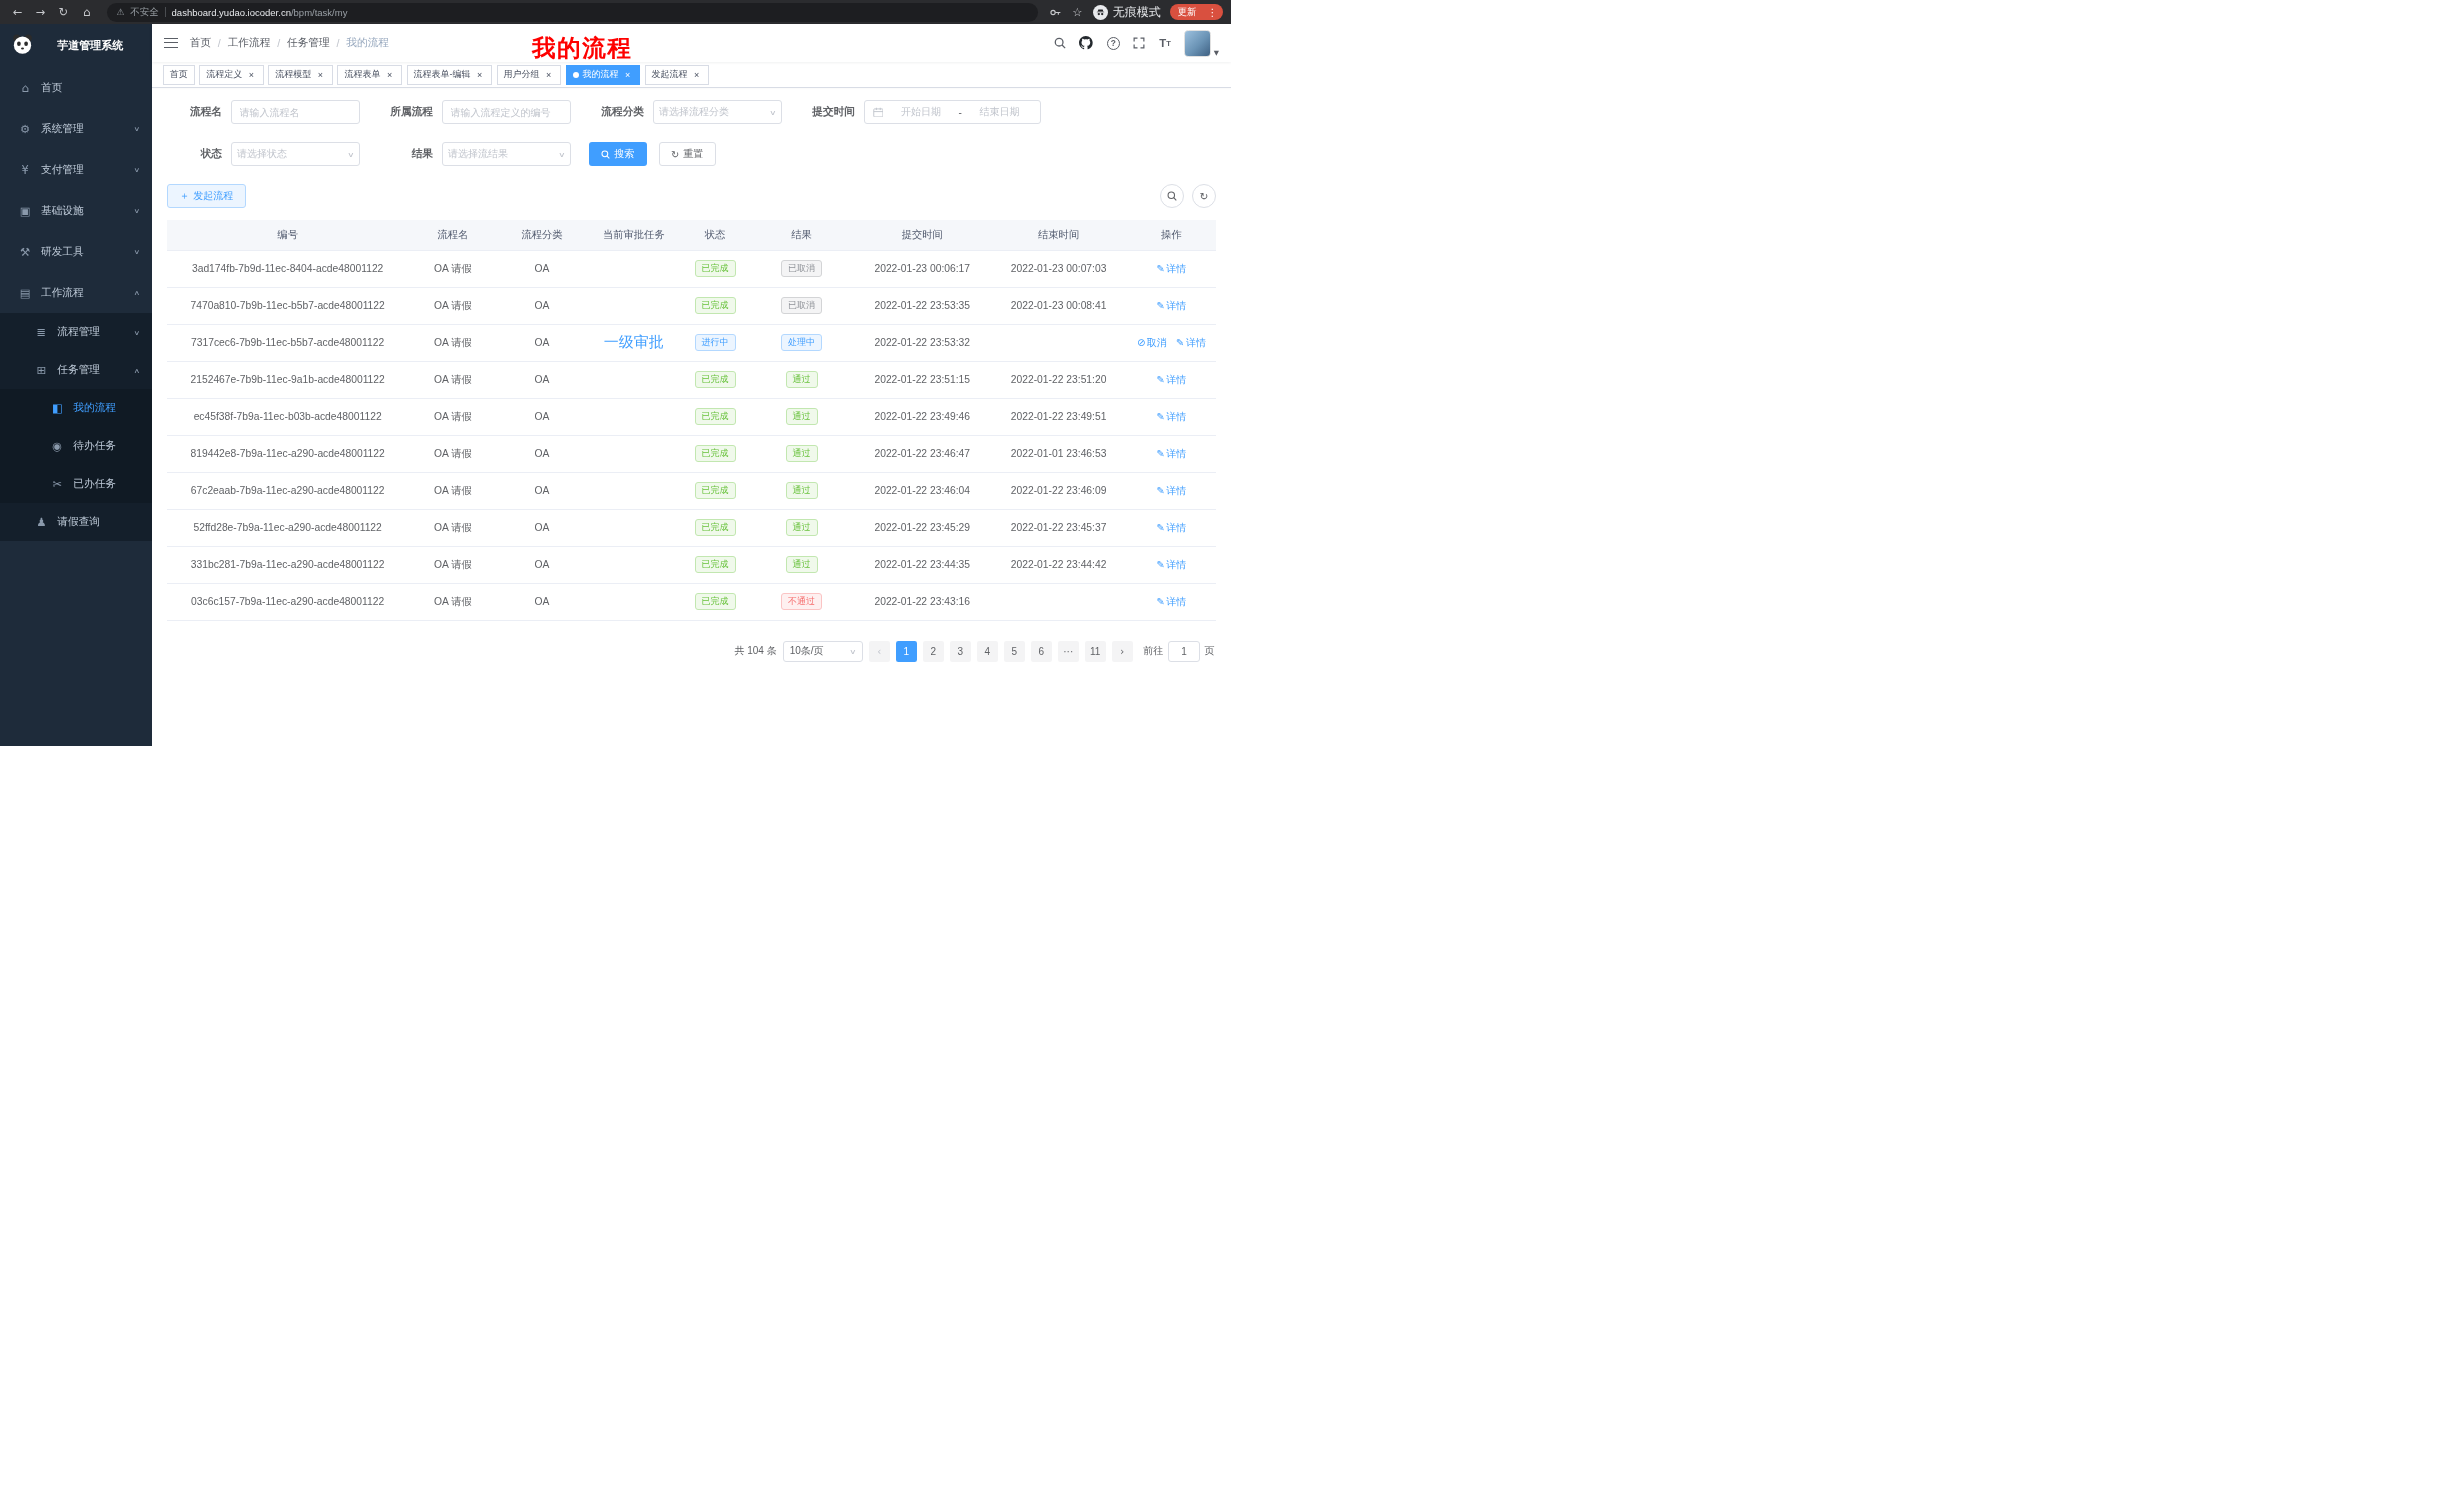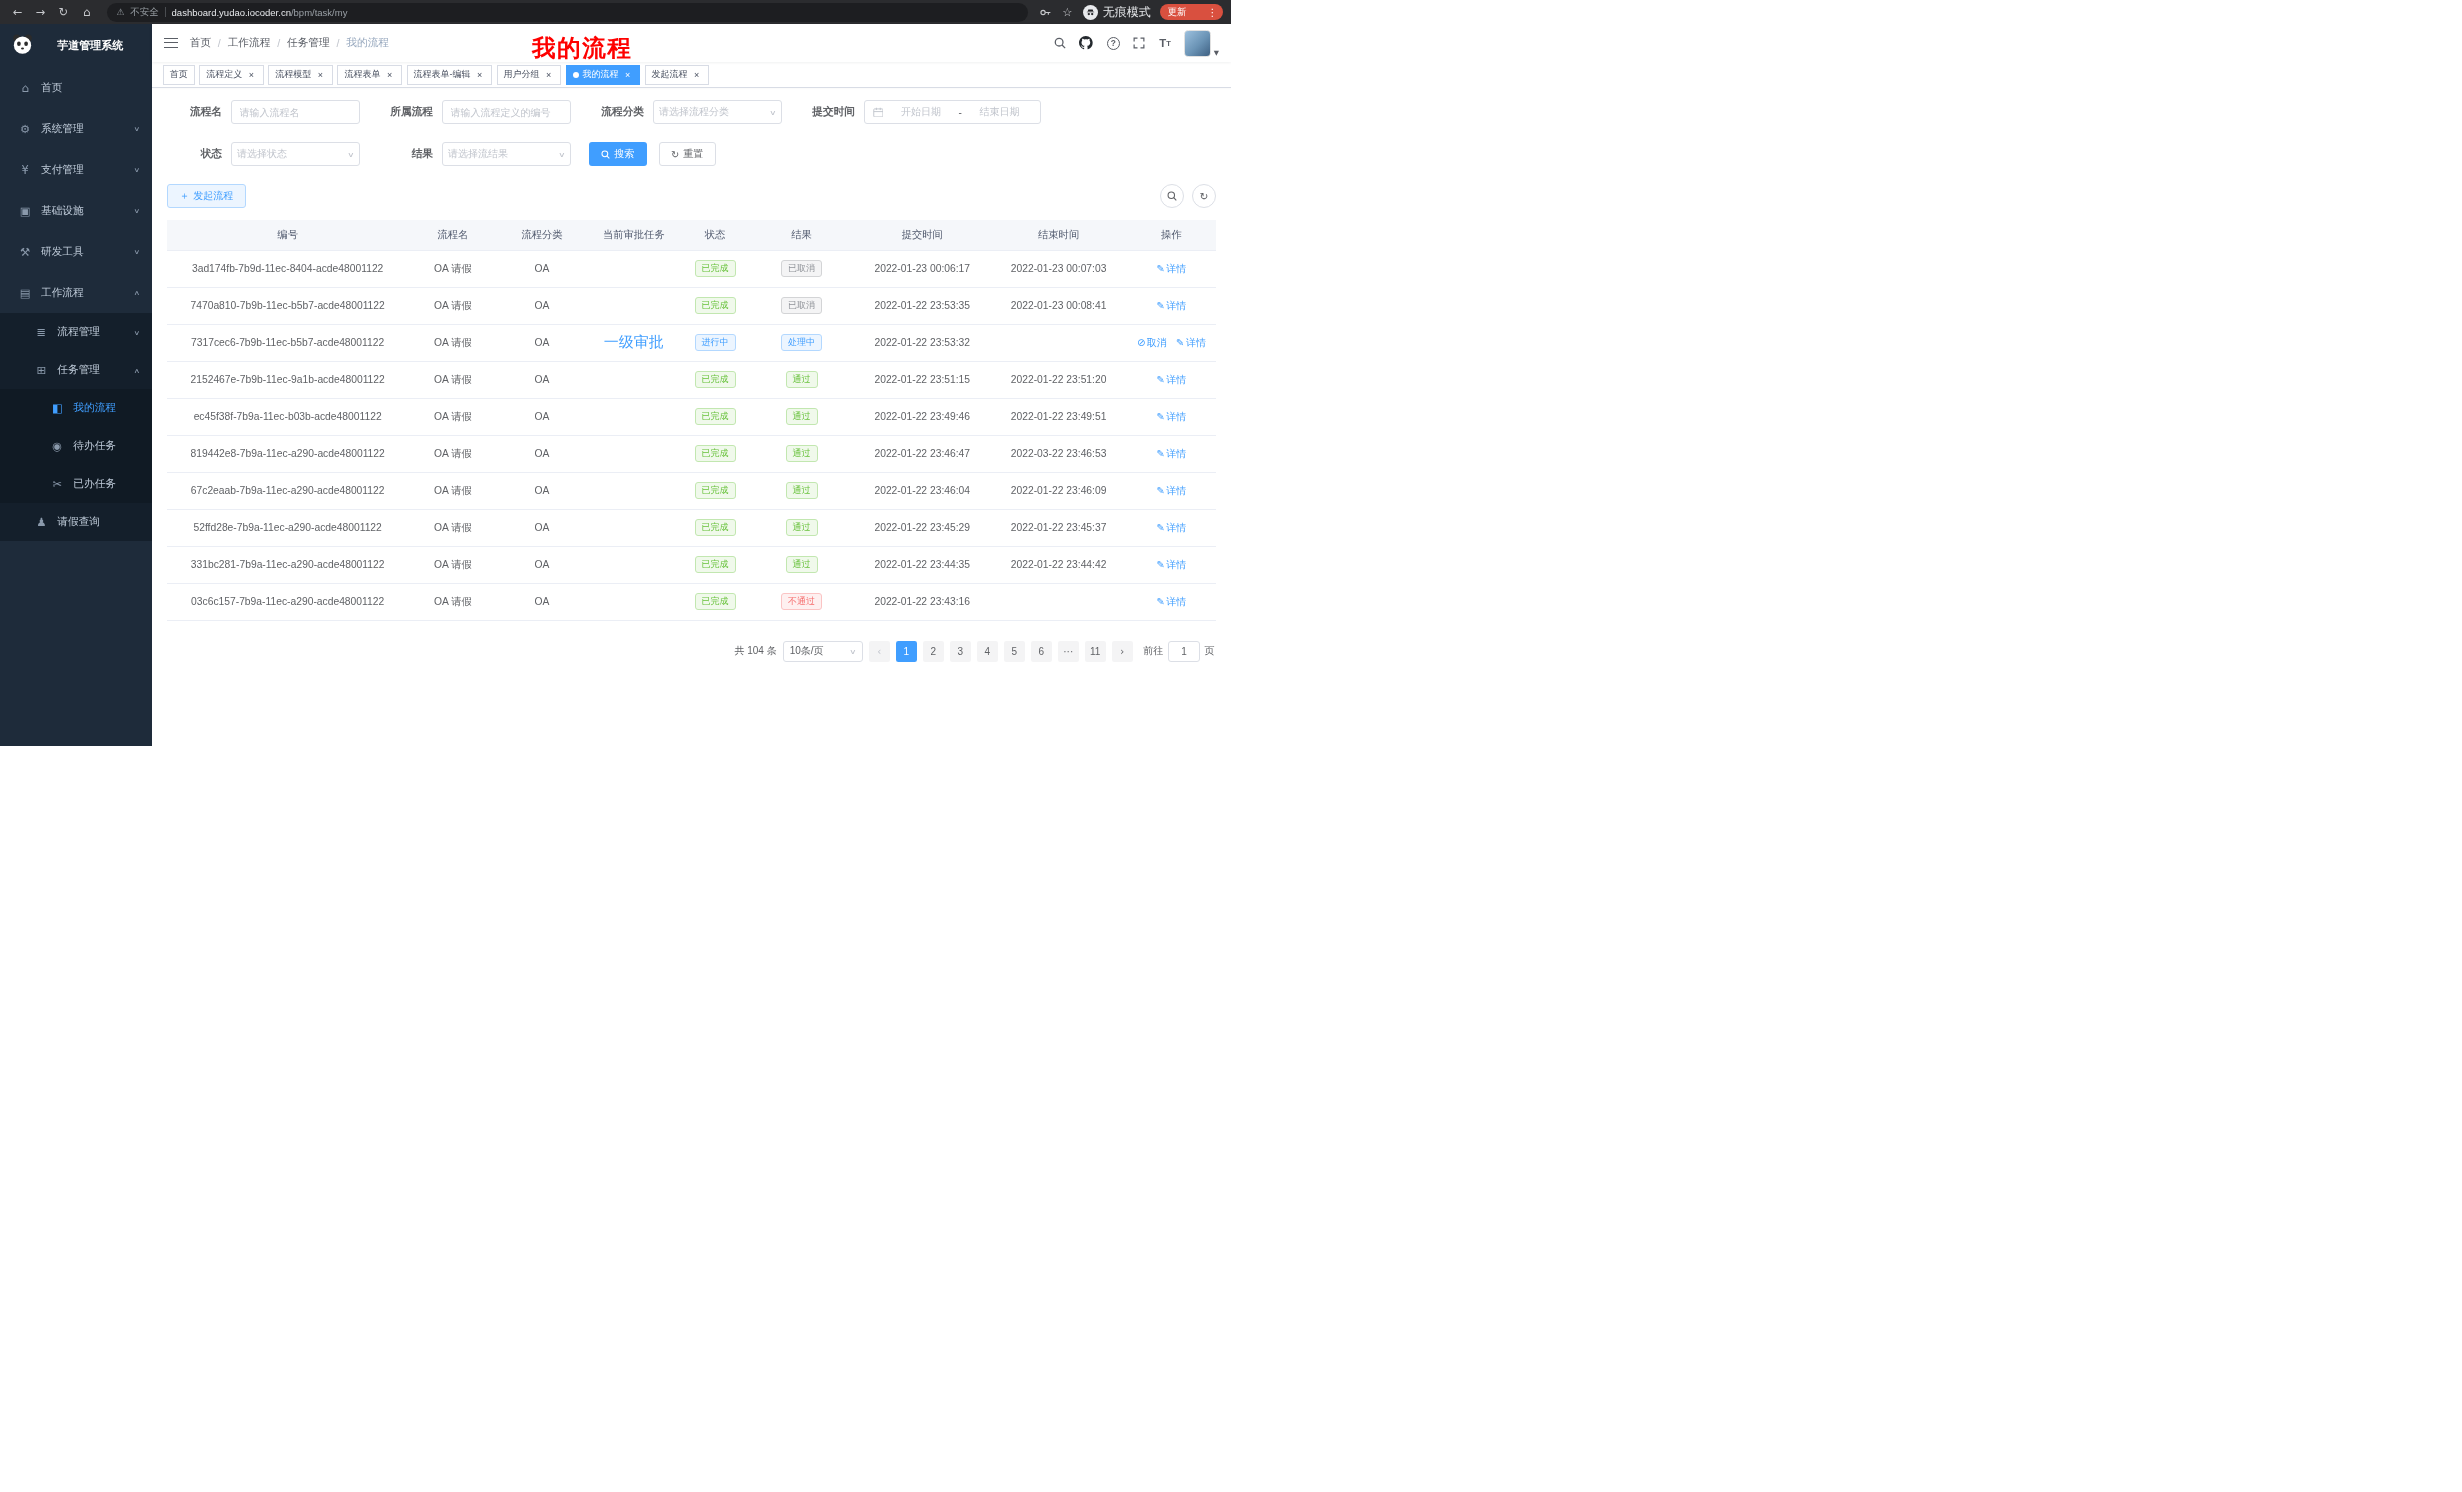--- a/index.html
+++ b/index.html
@@ -13,21 +13,21 @@
   .addr { flex:1; margin:0 7.6px; display:flex; align-items:center; background:#1d1e21; border-radius:10.7px; height:19px; padding:0 9px; gap:6px; min-width:0; }
   .addr .warn { color:#9aa0a6; font-size:9px; }
   .addr .sec { color:#9aa0a6; font-size:9.5px; }
   .addr .div { width:0.8px; height:10px; background:#4a4d51; }
   .addr .url { font-size:9.5px; color:#e8eaed; white-space:nowrap; }
   .addr .url .path { color:#9aa0a6; }
   .chrome-right { display:flex; align-items:center; gap:9px; }
   .incog { display:flex; align-items:center; gap:4.6px; }
   .incog .badge { width:15px; height:15px; border-radius:50%; background:#e8eaed; display:flex; align-items:center; justify-content:center; }
   .incog .txt { color:#e8eaed; font-size:12px; }
-  .update-pill { background:#d9503f; border-radius:9px; height:16.7px; display:flex; align-items:center; padding:0 3px 0 7.6px; gap:18px; cursor:pointer; }
+  .update-pill { background:#d9503f; border-radius:9px; height:16.7px; display:flex; align-items:center; padding:0 3px 0 7.6px; gap:8px; cursor:pointer; }
   .update-pill .u-txt { color:#fff; font-size:9.5px; }
   .update-pill .dots { color:#fff; font-size:10px; padding:0 3px; }
 
   
   .app { display:flex; height:722px; }
   .sidebar { width:152px; flex-shrink:0; background:#1e2b3a; color:#bfcbd9; overflow:hidden; }
   .logo { height:43px; display:flex; align-items:center; gap:7.6px; padding:0 10.7px; }
   .logo-title { color:#fff; font-weight:bold; font-size:11px; white-space:nowrap;margin-left:16px; }
   .menu-item { height:41px; display:flex; align-items:center; padding:0 12px 0 16.7px; font-size:10.7px; cursor:pointer; }
   .menu-item.lvl2 { padding-left:33px; background:#141f2b; height:38px; }
@@ -478,21 +478,21 @@
                 </span></td>
             </tr>
             <tr>
               <td>819442e8-7b9a-11ec-a290-acde48001122</td>
               <td>OA 请假</td>
               <td>OA</td>
               <td></td>
               <td><span class="tag tag-success">已完成</span></td>
               <td><span class="tag tag-success">通过</span></td>
               <td>2022-01-22 23:46:47</td>
-              <td>2022-03-22 23:46:53</td>
+              <td>2022-01-01 23:46:53</td>
               <td><span class="op-link">
                   <span class="gi">✎</span>
                   <span>详情</span>
                 </span></td>
             </tr>
             <tr>
               <td>67c2eaab-7b9a-11ec-a290-acde48001122</td>
               <td>OA 请假</td>
               <td>OA</td>
               <td></td>

